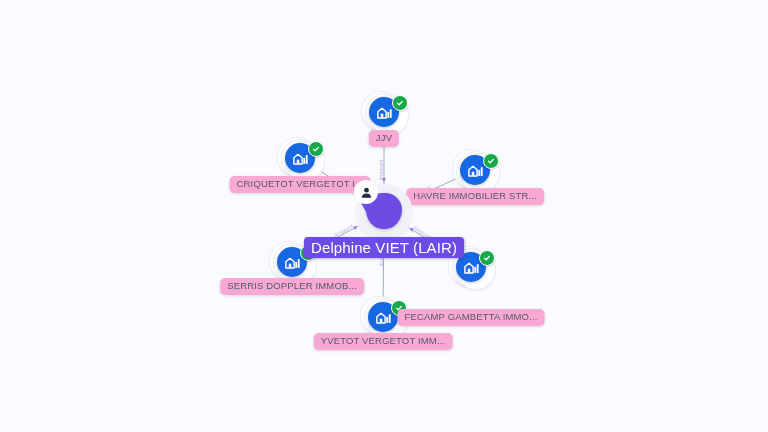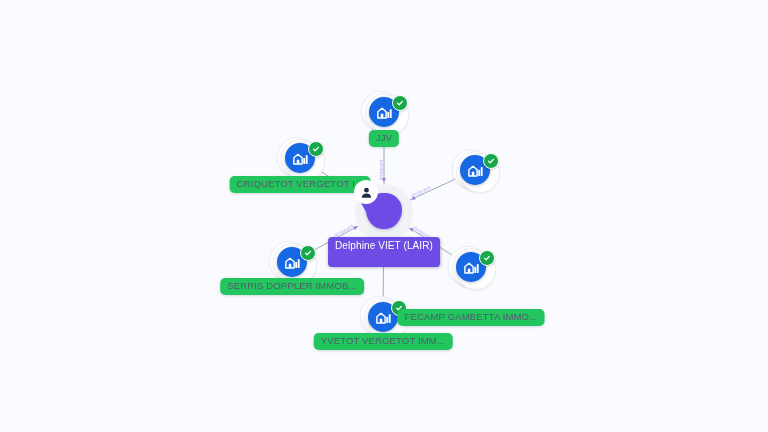--- a/index.html
+++ b/index.html
@@ -75,21 +75,21 @@
     justify-content: center;
     box-shadow: 0 1px 2px rgba(0,0,0,0.18);
   }
   .verified-badge svg { display: block; }
 
   
   .node-label {
     position: absolute;
     transform: translateX(-50%);
     white-space: nowrap;
-    background: #22c55e;
+    background: #f9a8d4;
     color: #525a6b;
     font-size: 9.5px;
     letter-spacing: 0.15px;
     padding: 3px 7px 3.5px 7px;
     border-radius: 5px;
     box-shadow: 0 1px 3px rgba(40,50,90,0.18);
     line-height: 1.1;
   }
 
   
@@ -135,23 +135,23 @@
     justify-content: center;
   }
   .pin-inner svg { display: block; }
 
   .person-label {
     position: absolute;
     transform: translateX(-50%);
     white-space: nowrap;
     background: #6c4ce4;
     color: #ffffff;
-    font-size: 10px;
+    font-size: 15px;
     letter-spacing: 0.1px;
-    padding: 3px 7px 16px 7px;
+    padding: 3px 7px 1px 7px;
     border-radius: 4px;
     box-shadow: 0 1px 3px rgba(50,30,120,0.3);
     line-height: 1.1;
   }
 
   
   .edge-label {
     position: absolute;
     color: #b9aef0;
     font-size: 5px;
@@ -304,19 +304,20 @@
       </div>
     </div>
   </div>
   <div class="person-label" id="center-label" style="left: 384px; top: 237px; z-index: 41;">Delphine VIET (LAIR)</div>
 
 <div class="edge-label" style="left: 384px; top: 170px; transform: rotate(-90deg) translate(-50%, -6px);">dirigeant</div>
     <div class="node-label" style="left: 384px; top: 130px;">JJV</div>
     <div class="edge-label" style="left: 348.72px; top: 189.32px; transform: rotate(32.7352deg) translate(-50%, -6px);">dirigeant</div>
     <div class="node-label" style="left: 300px; top: 176px;">CRIQUETOT VERGETOT I...</div>
     <div class="edge-label" style="left: 422.22px; top: 194.36px; transform: rotate(-24.7751deg) translate(-50%, -6px);">dirigeant</div>
+    <div class="node-label" style="left: 475px; top: 188px;">HAVRE IMMOBILIER STR...</div>
     <div class="edge-label" style="left: 345.36px; top: 233px; transform: rotate(-28.5231deg) translate(-50%, -6px);">dirigeant</div>
     <div class="node-label" style="left: 292px; top: 278px; text-align: center;">SERRIS DOPPLER IMMOB...</div>
     <div class="edge-label" style="left: 420.54px; top: 235.1px; transform: rotate(32.3004deg) translate(-50%, -6px);">dirigeant</div>
     <div class="node-label" style="left: 471px; top: 285px; margin-top: 24px;">FECAMP GAMBETTA IMMO...</div>
     <div class="edge-label" style="left: 383.58px; top: 256.1px; transform: rotate(-89.4543deg) translate(-50%, -6px);">dirigeant</div>
     <div class="node-label" style="left: 383px; top: 333px;">YVETOT VERGETOT IMM...</div>
   </div>
 
 </body></html>

